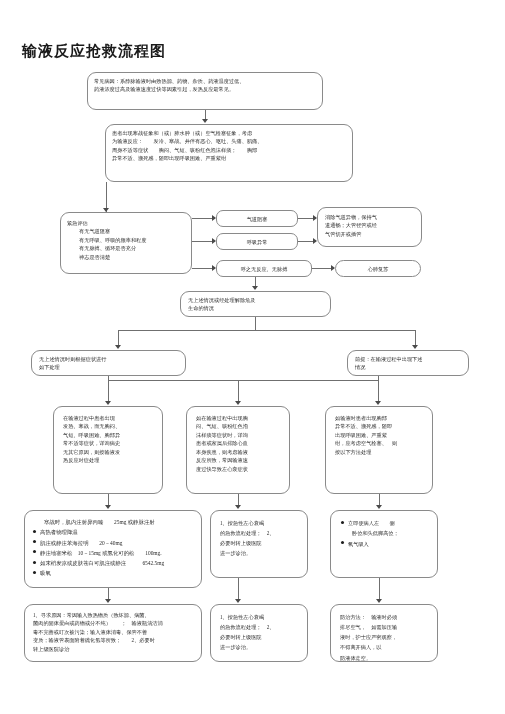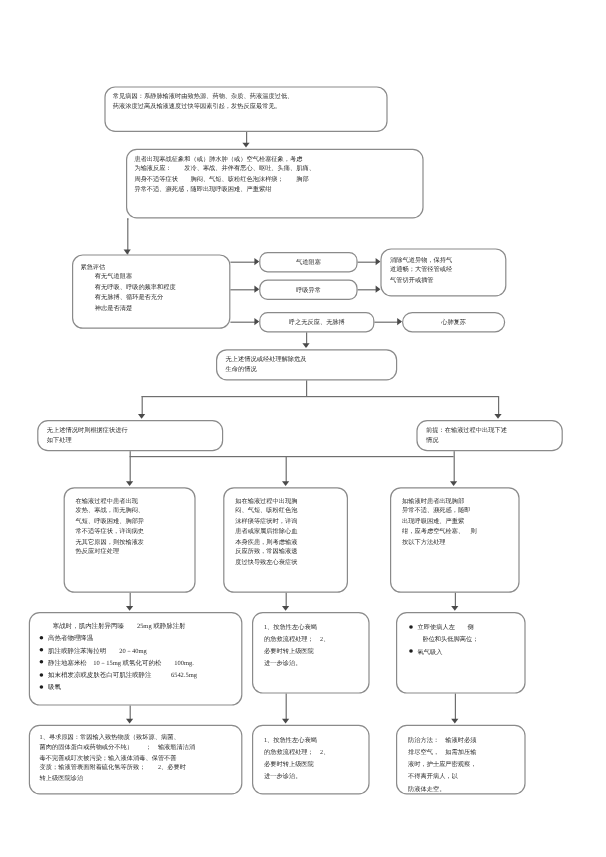--- a/index.html
+++ b/index.html
@@ -69,20 +69,21 @@
     border-top:3.2px solid transparent;
     border-bottom:3.2px solid transparent;
     border-left:4.4px solid #4a4a4a;
   }
 </style>
 </head>
 <body>
 
 <div id="canvas">
 
+  <div class="title">输液反应抢救流程图</div>
 
   <div class="node" style="left:87px;top:72px;width:236px;height:38px;">
     <span class="ln">常见病因：系静脉输液时由致热源、药物、杂质、药液温度过低、</span>
     <span class="ln">药液浓度过高及输液速度过快等因素引起，发热反应最常见。</span>
   </div>
 
   <div class="ln-v" style="left:205px;top:110px;height:10px;"></div>
   <div class="arrow-d" style="left:202px;top:119px;"></div>
 
   <div class="node" style="left:105px;top:124px;width:248px;height:58px;">

